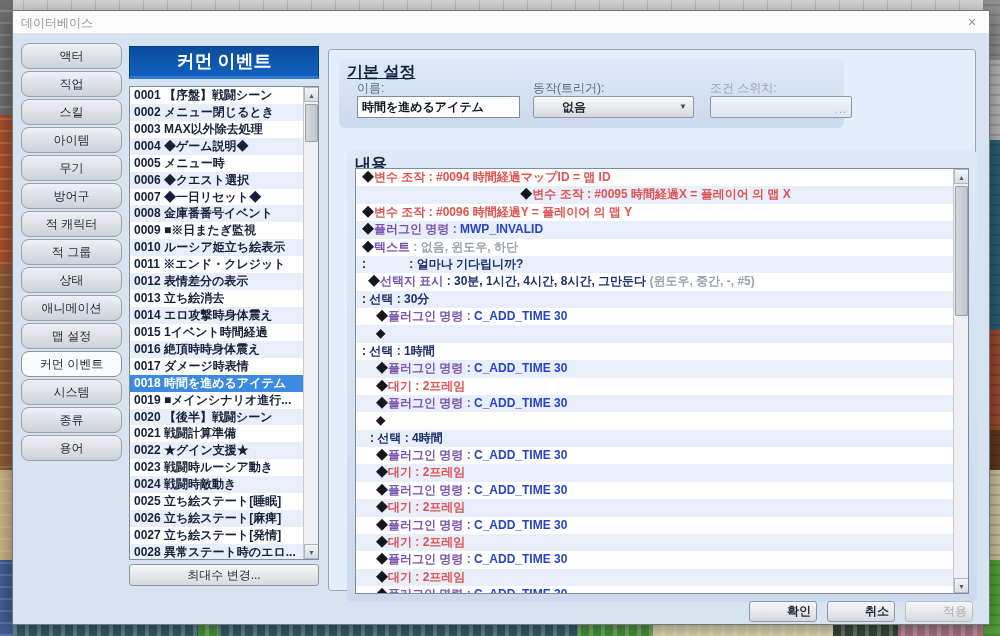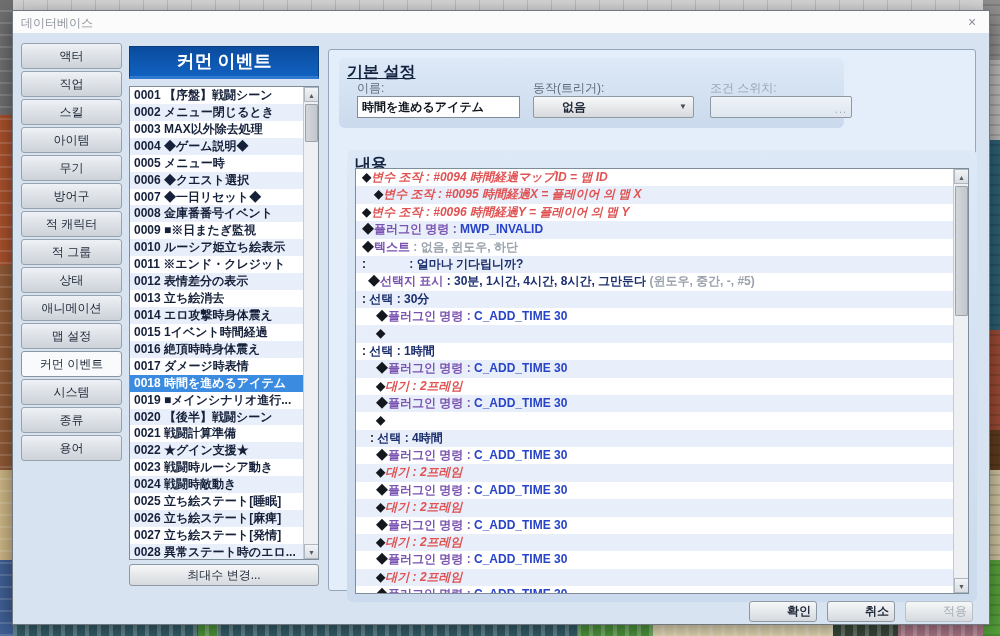--- a/index.html
+++ b/index.html
@@ -32,21 +32,21 @@
   #dialog { position:absolute; left:12px; top:10px; width:978px; height:615px;
     background:#d7e3f0; border:1px solid #6f7780; box-shadow:0 5px 20px rgba(0,0,0,.45); }
   #titlebar { position:absolute; left:0; top:0; width:100%; height:22px; background:#fbfbfb; }
   #title { position:absolute; left:8px; top:4px; font-size:12px; color:#8f959c; }
   #close-btn { position:absolute; right:8px; top:2px; width:18px; height:18px;
     font-size:14px; color:#8a9098; text-align:center; line-height:18px; cursor:default; }
 
   
   #tabs { position:absolute; left:8px; top:32px; width:101px; }
   .tab { height:26px; margin-bottom:2px; line-height:24px; text-align:center;
-    font-size:12px; color:#1d2636; border:1px solid #98a2ad; border-radius:3px;
+    font-size:12px; color:#1d2636; border:1px solid #98a2ad; border-radius:8px;
     background:linear-gradient(#eef1f5,#ccd2d9); }
   .tab.sel { background:#f8fafc; border-color:#8b95a0; }
 
   
   #ev-header { position:absolute; left:116px; top:35px; width:190px; height:33px;
     background:linear-gradient(#0a4c9e,#1161c0); border:1px solid #083d80;
     border-bottom:3px solid #2f7ad0; color:#fff; font-size:18px; font-weight:bold;
     text-align:center; line-height:29px; }
   #ev-list { position:absolute; left:116px; top:75px; width:190px; height:474px;
     background:#fff; border:1px solid #7f8c9a; overflow:hidden; }
@@ -91,21 +91,21 @@
     letter-spacing:1px; }
 
   
   #cmd-list { position:absolute; left:8px; top:18px; width:614px; height:426px;
     background:#fff; border:1px solid #7f8c9a; overflow:hidden; }
   .crow { height:17.39px; line-height:17.39px; font-size:12px; font-weight:bold;
     white-space:pre; overflow:hidden; width:597px; }
   .crow.alt { background:#e9effa; }
   #cmd-scroll { position:absolute; right:0; top:0; width:15px; height:424px;
     background:#eef0f3; border-left:1px solid #c4cad1; }
-  .c-black { color:#14181e; } .c-red { color:#e05252;font-style:italic; } .c-purple { color:#7a52b0; }
+  .c-black { color:#14181e; } .c-red { color:#e05252; } .c-purple { color:#7a52b0; }
   .c-blue { color:#2743c8; } .c-navy { color:#1c2f6e; } .c-gray { color:#9aa2ac; }
 
   
   .foot-btn { position:absolute; top:590px; width:68px; height:21px;
     background:linear-gradient(#f6f7f8,#d6dade); border:1px solid #8e98a3; border-radius:3px;
     font-size:12px; font-weight:bold; color:#1d2636; text-align:center; line-height:19px;padding-left:32px; }
   #ok-btn { left:736px; } #cancel-btn { left:814px; }
   #apply-btn { left:892px; color:#a4adb7; border-color:#b8c0c8; font-weight:normal; }
 </style>
 </head>
@@ -198,21 +198,21 @@
           <span></span>
           <span id="switch-browse">...</span>
         </div>
       </div>
 
       <div class="groupbox" id="contents-box">
         <span class="group-label">내용</span>
         <div id="cmd-list">
           <div id="cmd-rows">
               <div class="crow" style="padding-left: 6px;"><span class="c-black">◆</span><span class="c-red">변수 조작 : #0094 時間経過マップID = 맵 ID</span></div>
-              <div class="crow alt" style="padding-left: 18px;"><span class="c-black">◆</span><span class="c-red">변수 조작 : #0095 時間経過X = 플레이어 의 맵 X</span></div>
+              <div class="crow alt" style="padding-left: 2px; text-align: center;"><span class="c-black">◆</span><span class="c-red">변수 조작 : #0095 時間経過X = 플레이어 의 맵 X</span></div>
               <div class="crow" style="padding-left: 6px;"><span class="c-black">◆</span><span class="c-red">변수 조작 : #0096 時間経過Y = 플레이어 의 맵 Y</span></div>
               <div class="crow alt" style="padding-left: 6px;"><span class="c-black">◆</span><span class="c-purple">플러그인 명령 : </span><span class="c-blue">MWP_INVALID</span></div>
               <div class="crow" style="padding-left: 6px;"><span class="c-black">◆</span><span class="c-purple">텍스트</span><span class="c-gray"> : 없음, 윈도우, 하단</span></div>
               <div class="crow alt" style="padding-left: 6px;"><span class="c-black">:</span><span class="c-navy">             : 얼마나 기다립니까?</span></div>
               <div class="crow" style="padding-left: 12px;"><span class="c-black">◆</span><span class="c-purple">선택지 표시</span><span class="c-navy"> : 30분, 1시간, 4시간, 8시간, 그만둔다</span><span class="c-gray"> (윈도우, 중간, -, #5)</span></div>
               <div class="crow alt" style="padding-left: 6px;"><span class="c-black">: </span><span class="c-navy">선택 : 30分</span></div>
               <div class="crow" style="padding-left: 20px;"><span class="c-black">◆</span><span class="c-purple">플러그인 명령 : </span><span class="c-blue">C_ADD_TIME 30</span></div>
               <div class="crow alt" style="padding-left: 20px;"><span class="c-black">◆</span></div>
               <div class="crow" style="padding-left: 6px;"><span class="c-black">: </span><span class="c-navy">선택 : 1時間</span></div>
               <div class="crow alt" style="padding-left: 20px;"><span class="c-black">◆</span><span class="c-purple">플러그인 명령 : </span><span class="c-blue">C_ADD_TIME 30</span></div>

